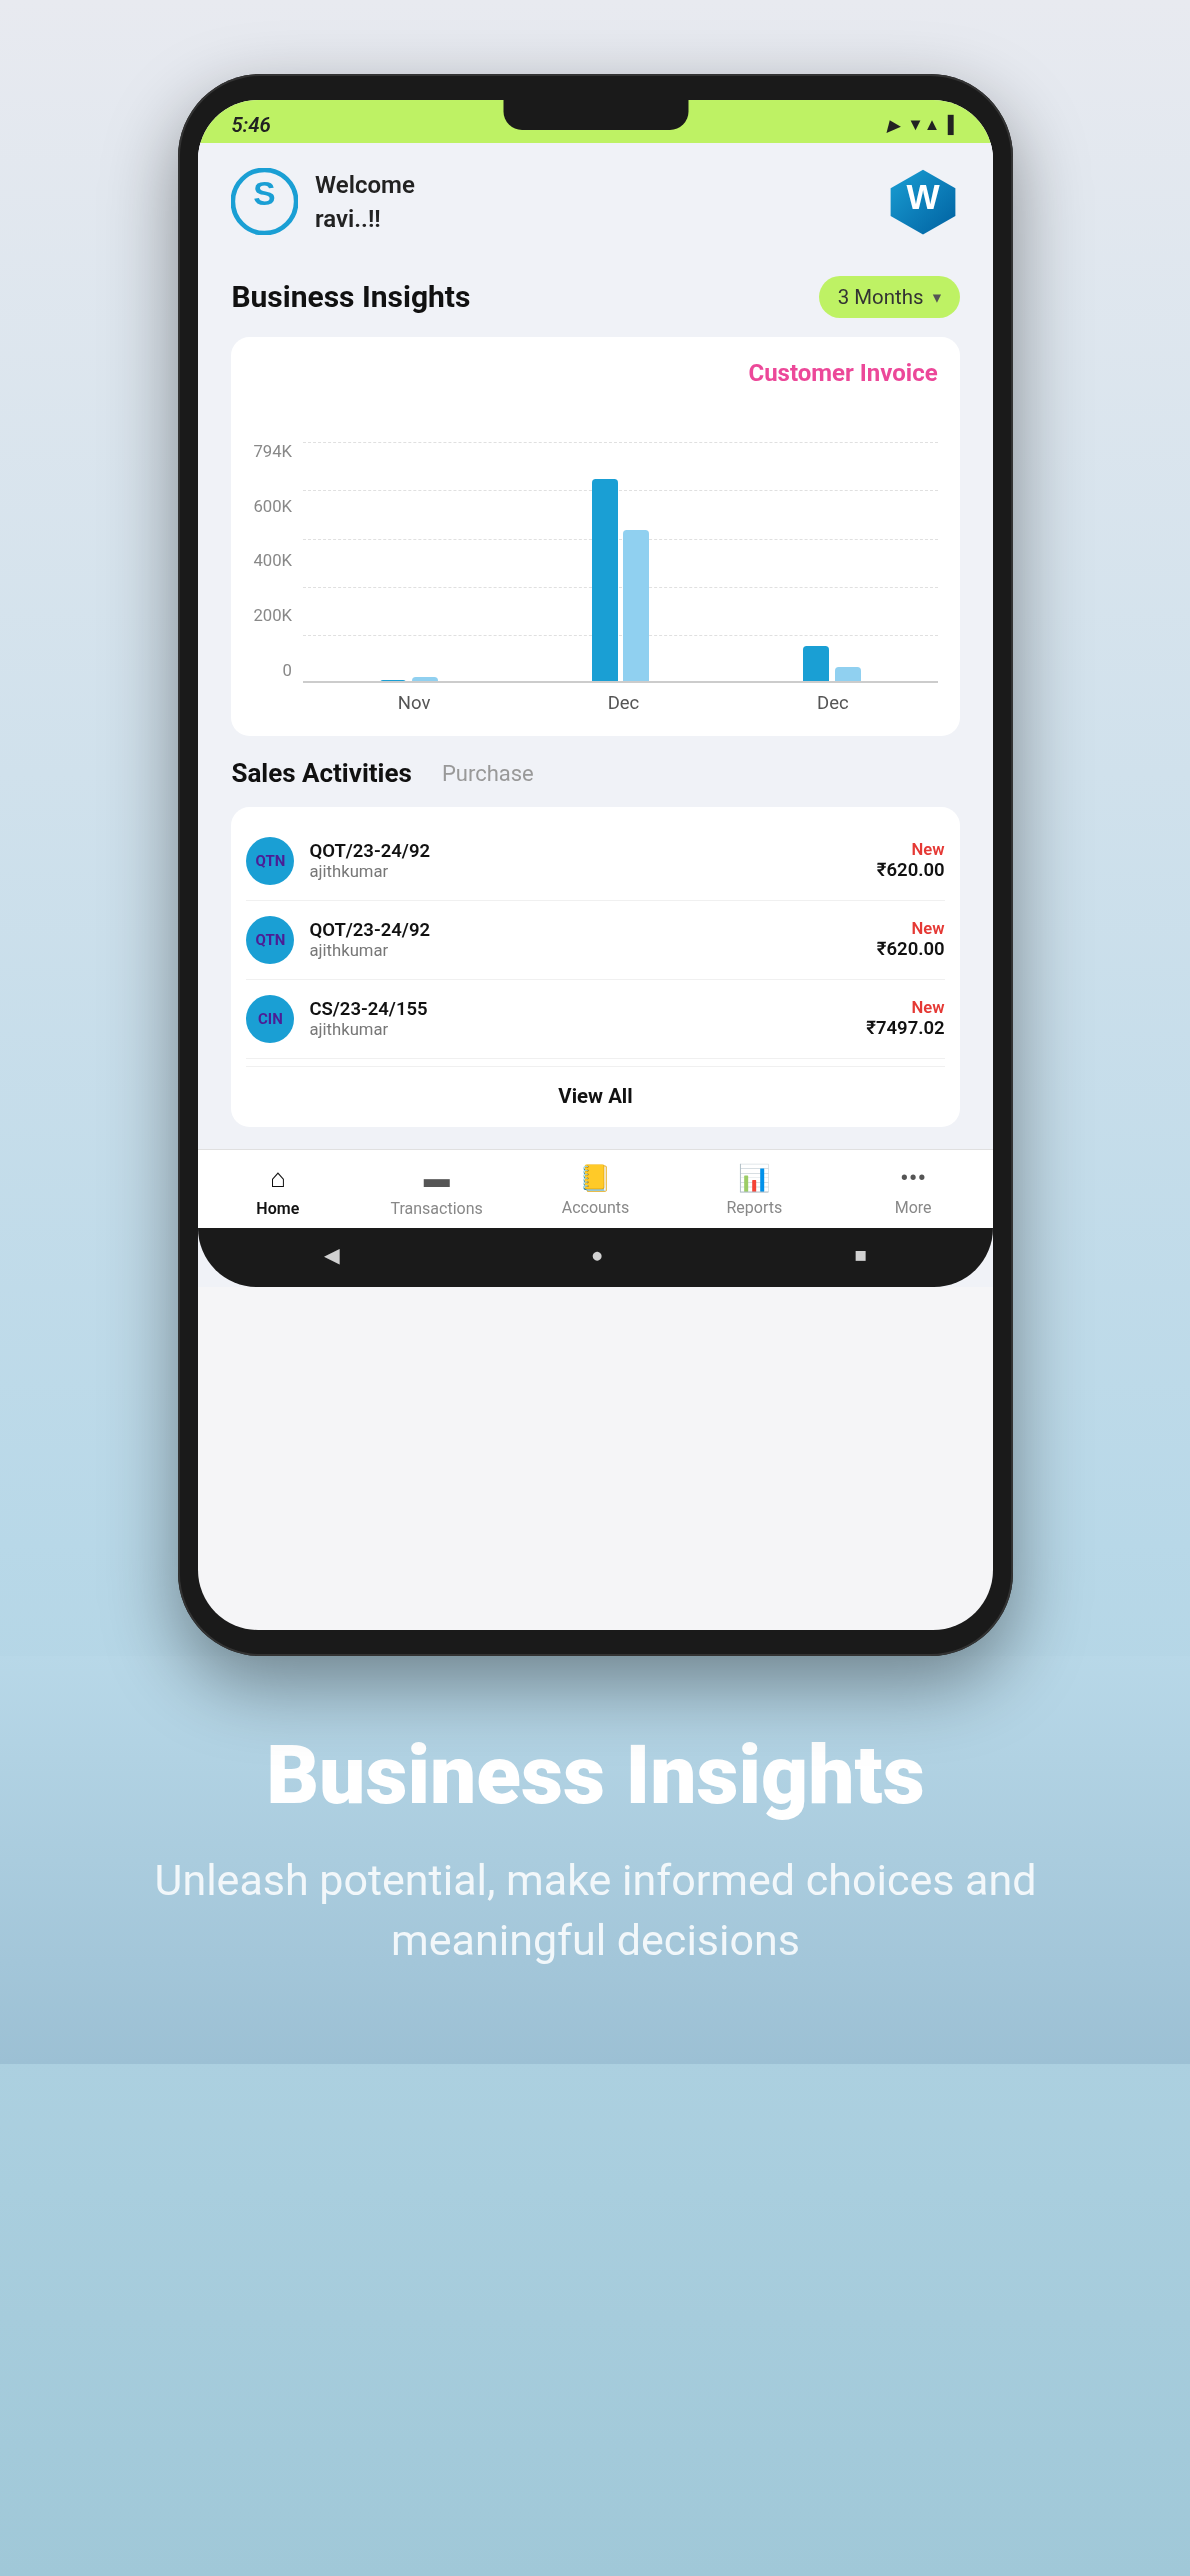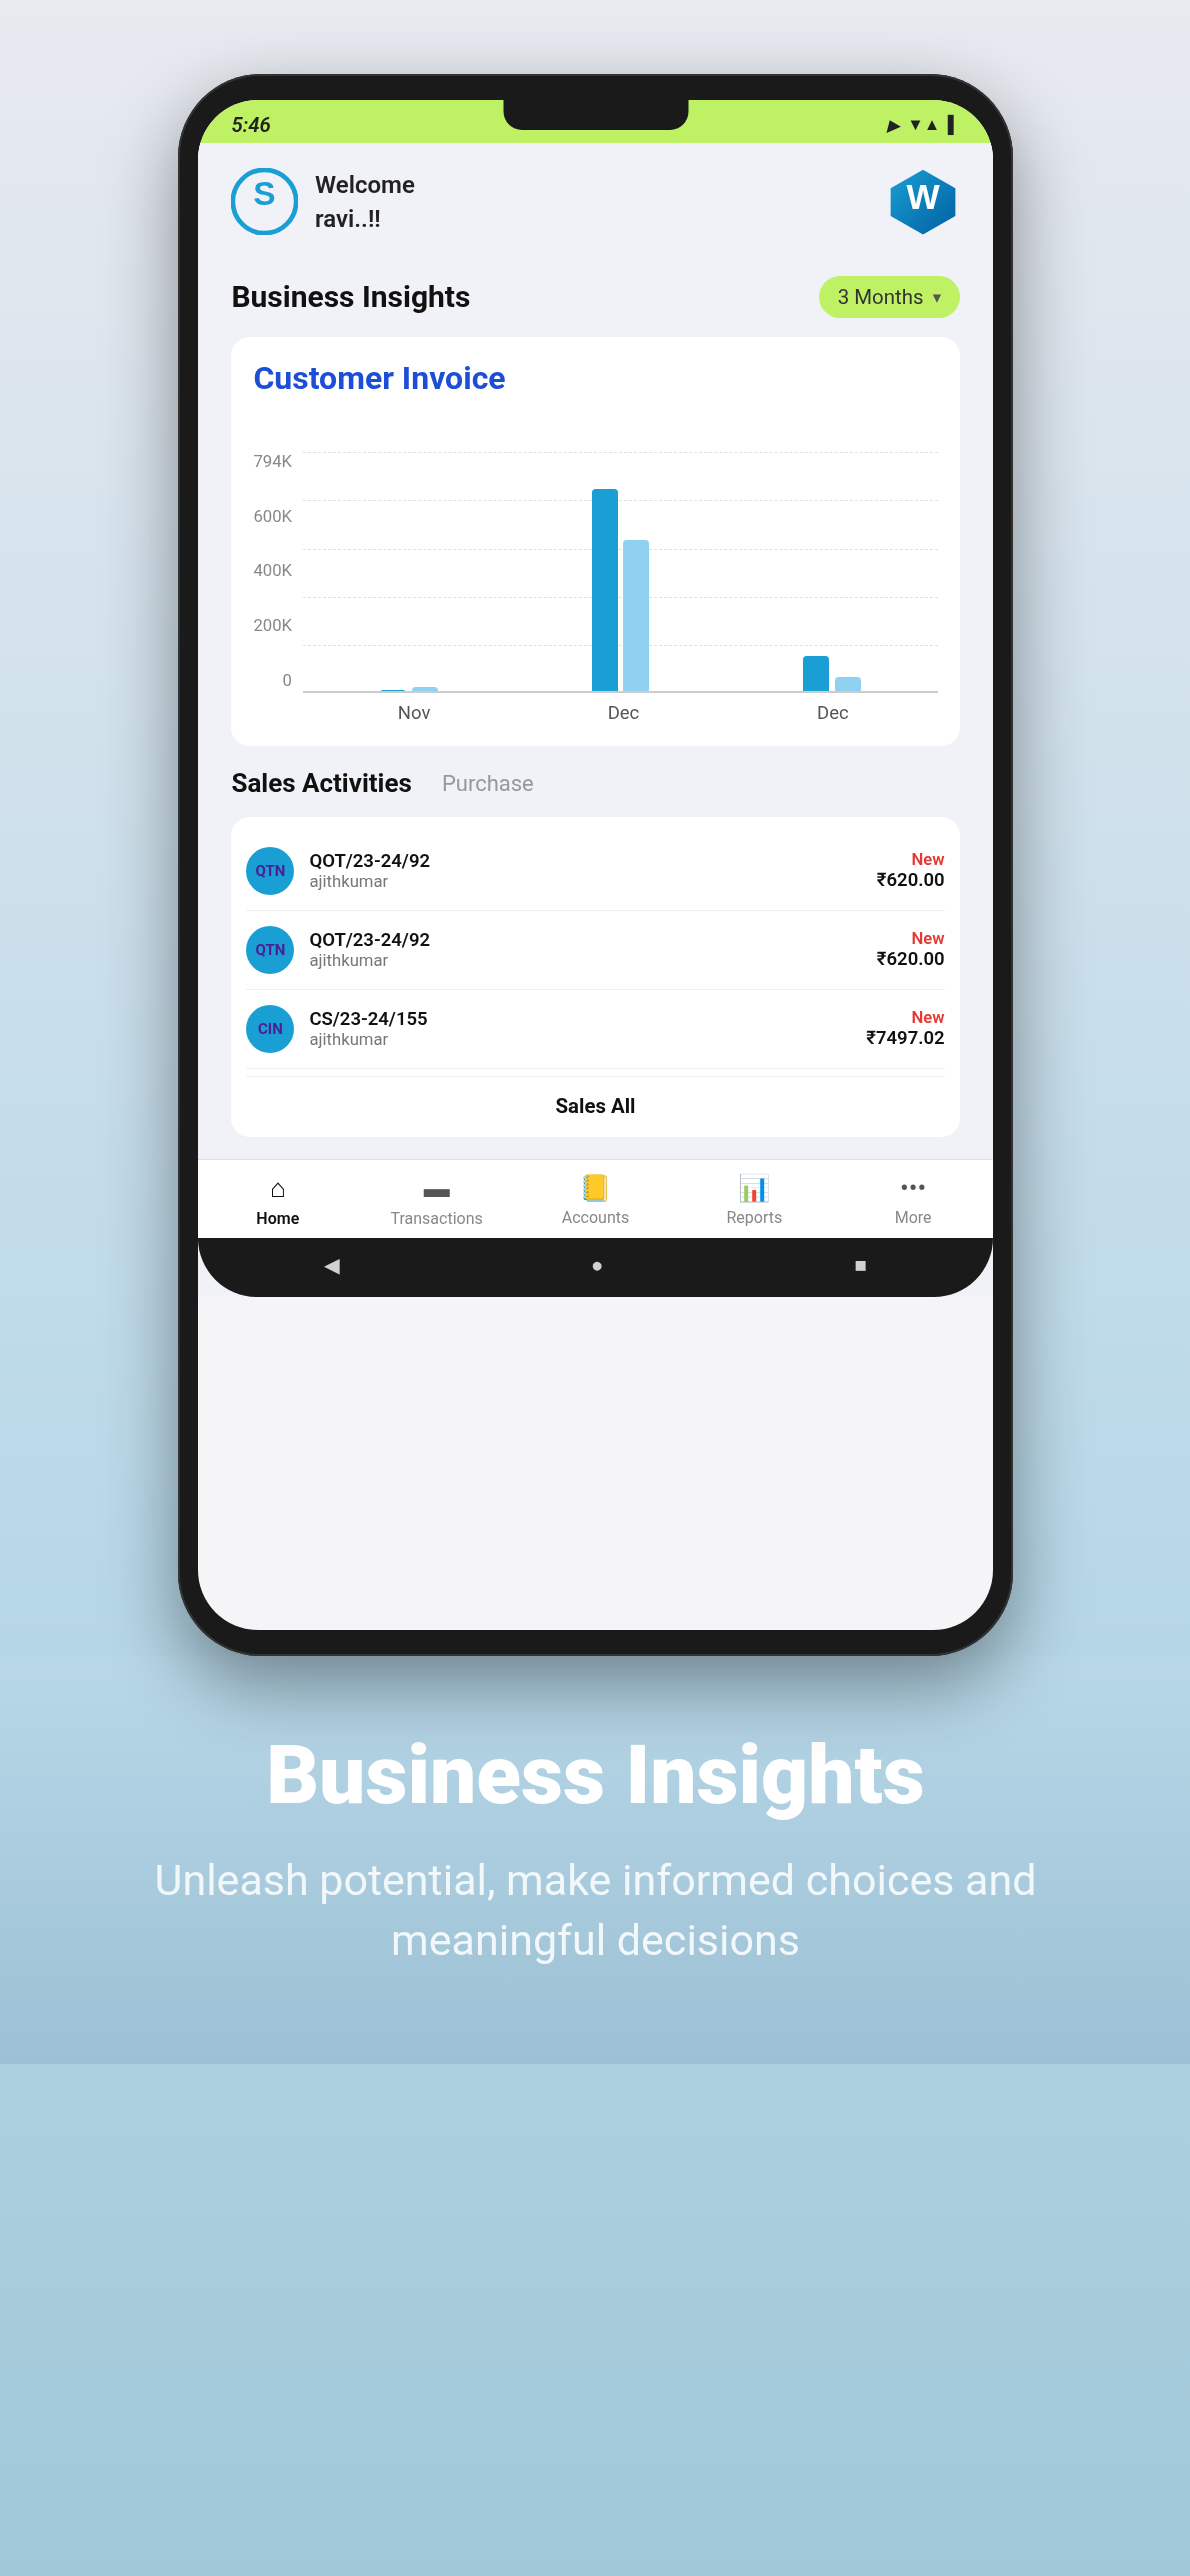--- a/index.html
+++ b/index.html
@@ -153,24 +153,24 @@
 
     
     .chart-card {
       background: white;
       border-radius: 18.5px;
       padding: 22px;
       margin-bottom: 22px;
     }
 
     .chart-title {
-      text-align: left;
-      font-size: 32px;
+      text-align: right;
+      font-size: 24px;
       font-weight: 700;
-      color: #1d4ed8;
+      color: #ec4899;
       margin-bottom: 18.5px;
     }
 
     .chart-y-axis {
       display: flex;
       flex-direction: column;
       justify-content: space-between;
       height: 241px;
       padding-bottom: 3.7px;
       margin-right: 11px;
@@ -539,21 +539,21 @@
               <div class="activity-info">
                 <div class="activity-ref">CS/23-24/155</div>
                 <div class="activity-name">ajithkumar</div>
               </div>
               <div class="activity-amount">
                 <div class="activity-status">New</div>
                 <div class="activity-value">₹7497.02</div>
               </div>
             </div>
 
-            <div class="view-all-btn">Sales All</div>
+            <div class="view-all-btn">View All</div>
           </div>
         </div>
 
         <div class="bottom-nav">
           <div class="nav-item">
             <span class="nav-icon active">⌂</span>
             <span class="nav-label active">Home</span>
           </div>
           <div class="nav-item">
             <span class="nav-icon">▬</span>

